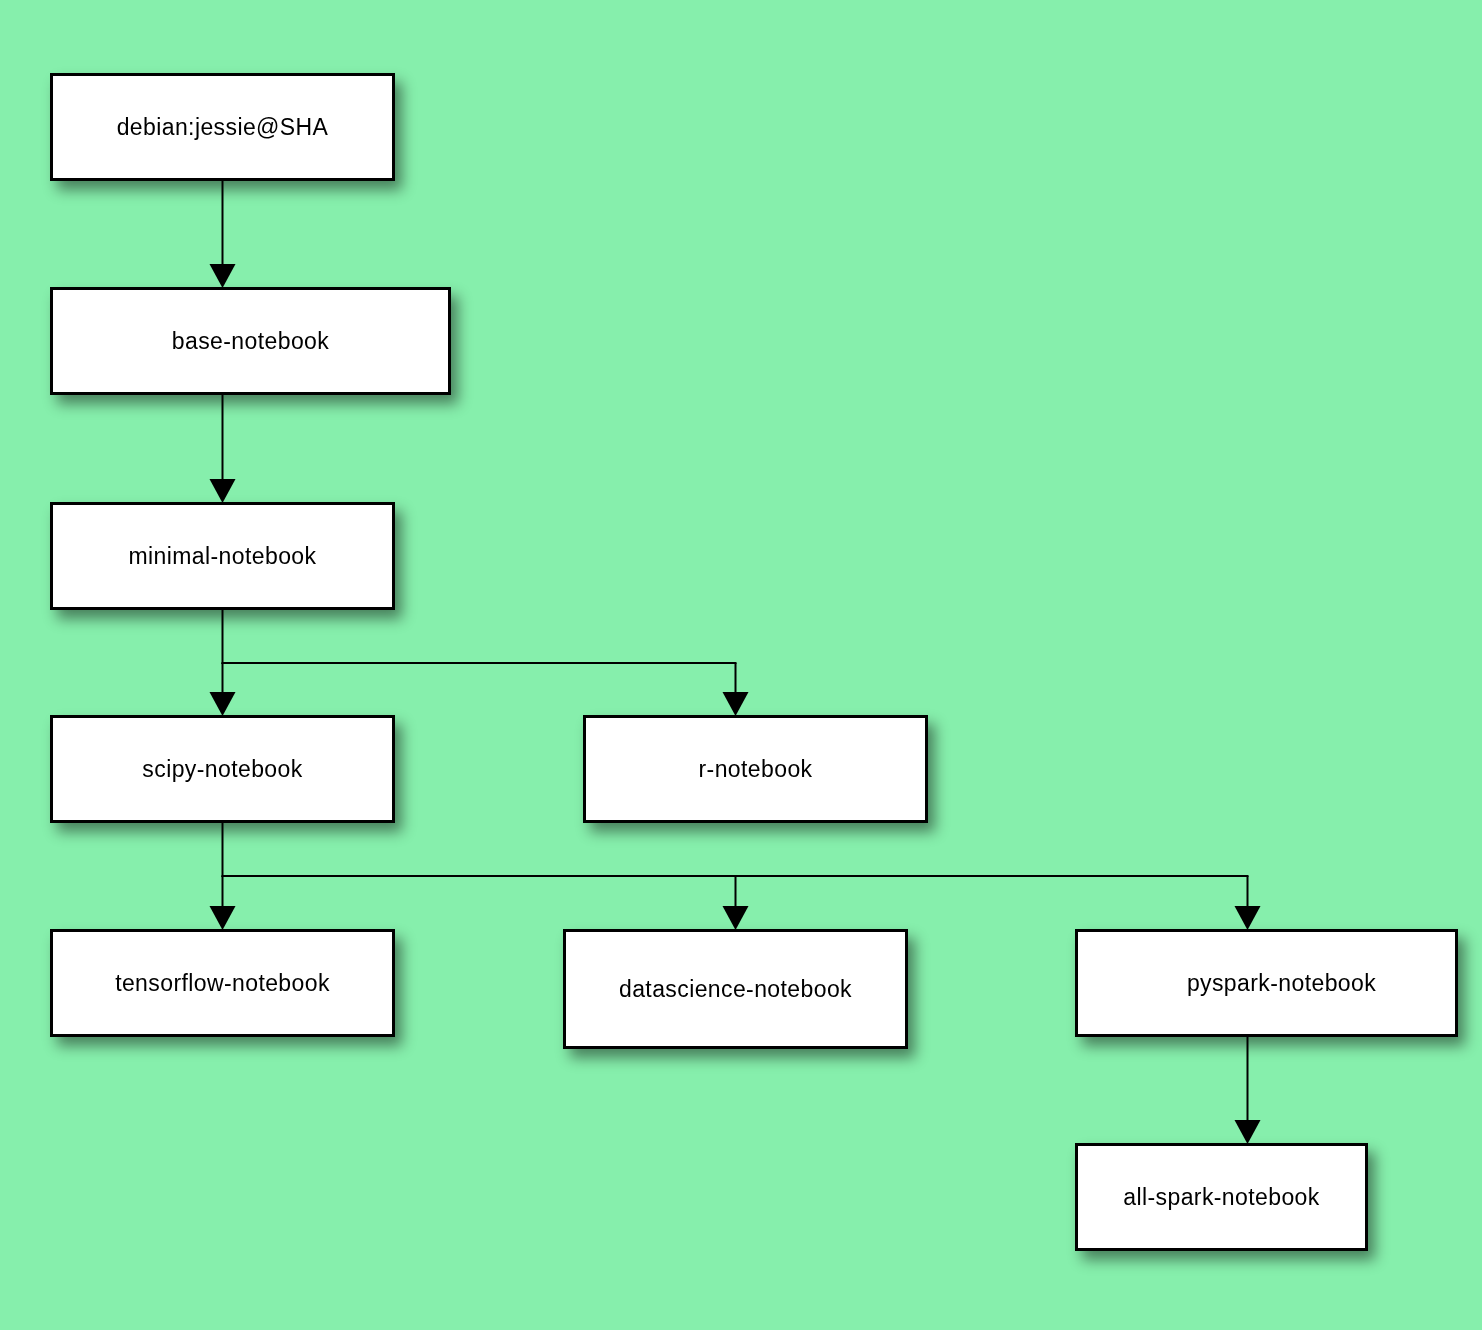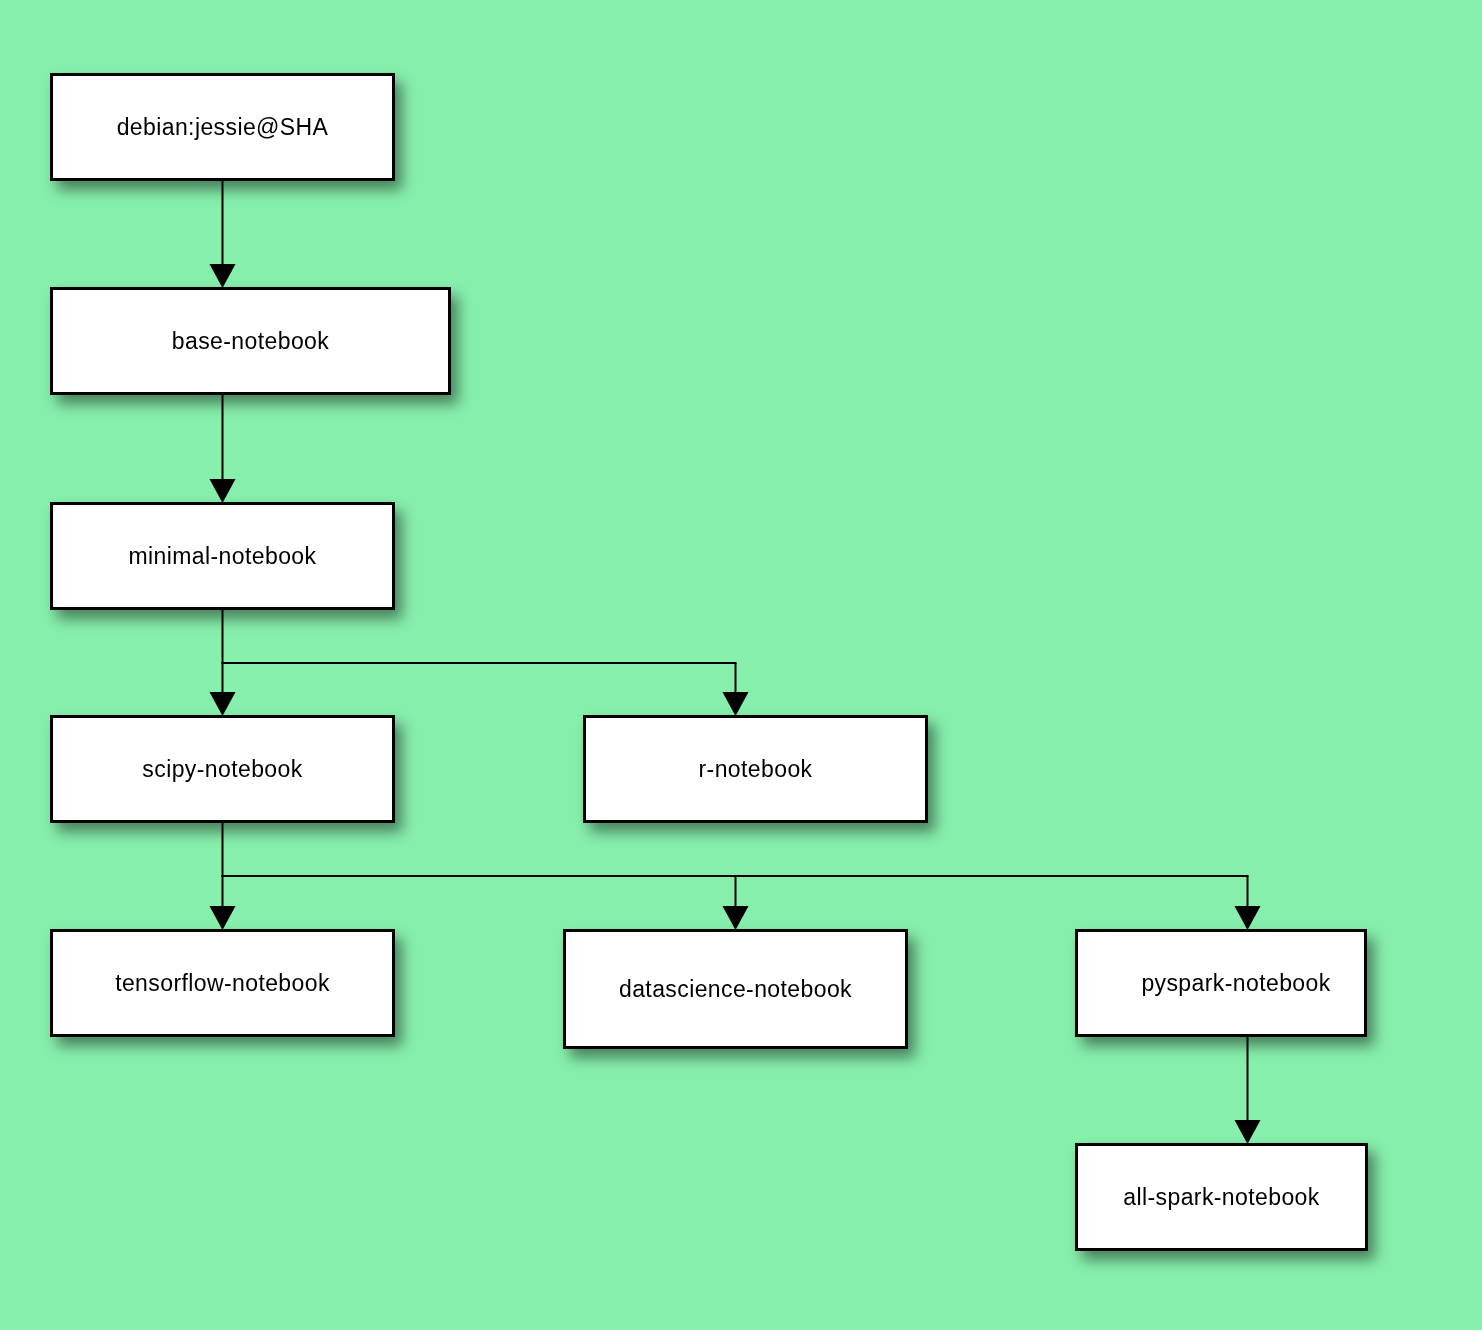--- a/index.html
+++ b/index.html
@@ -85,20 +85,20 @@
       </div>
       <div class="node" style="left: 563px; top: 715px; width: 345px; height: 108px; margin-left: 20px;">
         <span class="node-label">r-notebook</span>
       </div>
       <div class="node" style="left: 50px; top: 929px; width: 345px; height: 108px;">
         <span class="node-label">tensorflow-notebook</span>
       </div>
       <div class="node" style="left: 563px; top: 929px; width: 345px; height: 120px;">
         <span class="node-label">datascience-notebook</span>
       </div>
-      <div class="node" style="left: 1075px; top: 929px; width: 292px; height: 108px; padding-left: 30px;">
+      <div class="node" style="left: 1075px; top: 929px; width: 383px; height: 108px; padding-left: 30px;">
         <span class="node-label">pyspark-notebook</span>
       </div>
       <div class="node" style="left: 1075px; top: 1143px; width: 293px; height: 108px;">
         <span class="node-label">all-spark-notebook</span>
       </div>
     </div>
 </div>
 
 </body></html>

